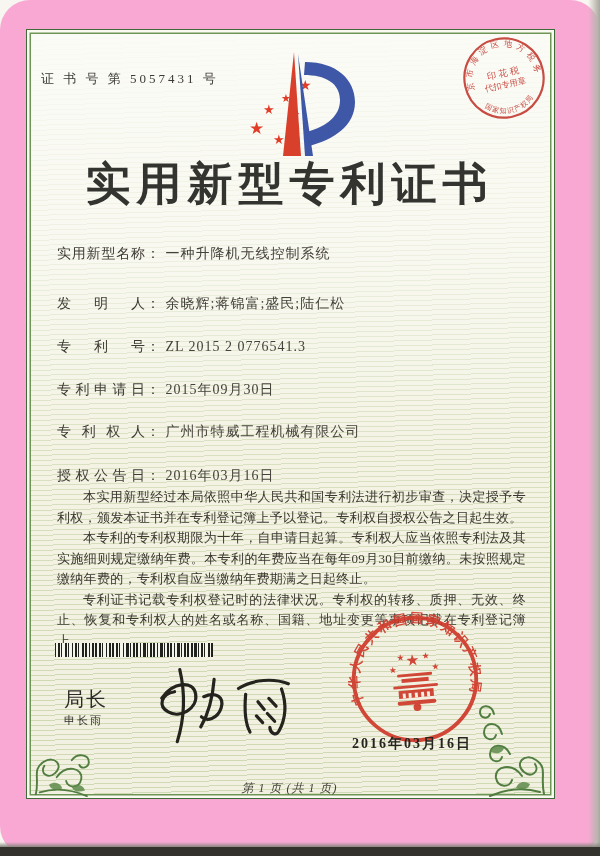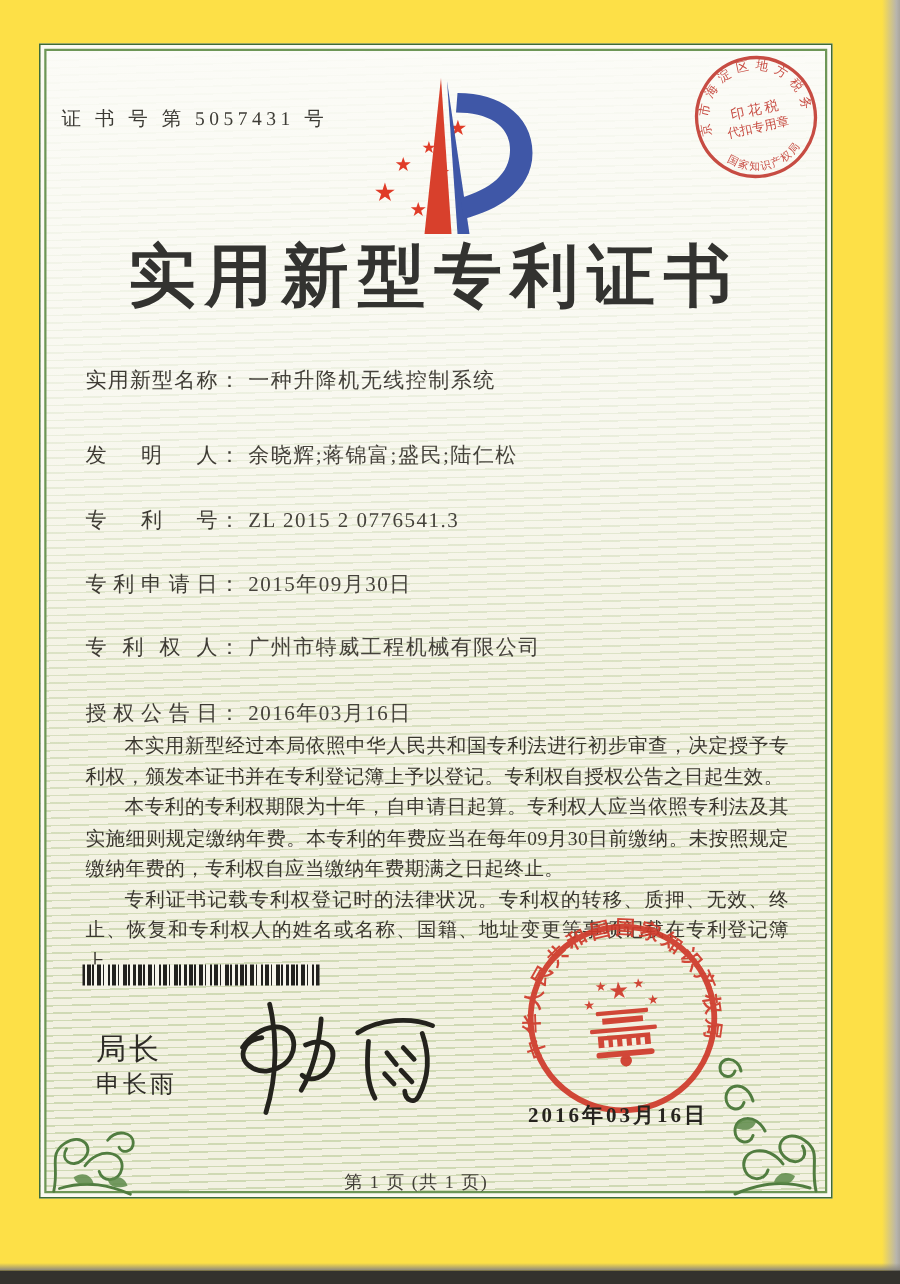--- a/index.html
+++ b/index.html
@@ -1,21 +1,21 @@
 <!DOCTYPE html>
 <html><head>
 <meta charset="utf-8">
 <style>
   html,body{margin:0;padding:0;}
   body{
     width:600px;height:856px;position:relative;overflow:hidden;
     background:#f7f6f0;
     font-family:"Liberation Serif","DejaVu Serif",serif;
   }
-  .page{position:absolute;inset:0;background:#fde047;}
+  .page{position:absolute;inset:0;background:#f9a8d4;border-radius:30px;}
   .edge-right{position:absolute;top:0;bottom:0;right:0;width:12px;
     background:linear-gradient(90deg,rgba(181,178,170,0),#b8b5ad 80%,#a9a69e);z-index:9;}
   .edge-bottom{position:absolute;left:0;right:0;bottom:0;height:9px;background:#34322d;z-index:10;}
   .edge-bottom-soft{position:absolute;left:0;right:0;bottom:9px;height:5px;
     background:linear-gradient(180deg,rgba(137,133,124,0),#8a877f);z-index:10;}
 
   .frame{
     position:absolute;left:26px;top:29px;width:527px;height:768px;
     border:1.5px solid #3e6b37;
     box-shadow:inset 0 0 0 2.5px #fbfaf2, inset 0 0 0 4px #6d9656;
@@ -45,30 +45,30 @@
 
   .barcode{position:absolute;left:55px;top:643px;width:158px;height:14px;z-index:3;
     background:repeating-linear-gradient(90deg,
       #21211e 0 1.5px,#f6f5ec 1.5px 3px,
       #21211e 3px 5.5px,#f6f5ec 5.5px 6.5px,
       #21211e 6.5px 7.5px,#f6f5ec 7.5px 10px,
       #21211e 10px 12.5px,#f6f5ec 12.5px 13.5px,
       #21211e 13.5px 14.5px,#f6f5ec 14.5px 17px);}
 
   .signer-title{position:absolute;left:64px;top:686px;font-size:20px;color:#2e2c27;letter-spacing:2px;z-index:3;font-family:"Liberation Sans","DejaVu Sans",sans-serif;}
-  .signer-name{position:absolute;left:64px;top:713px;font-size:16px;color:#2e2c27;letter-spacing:2px;z-index:3;font-family:"Liberation Sans","DejaVu Sans",sans-serif;}
+  .signer-name{position:absolute;left:64px;top:713px;font-size:11px;color:#2e2c27;letter-spacing:2px;z-index:3;font-family:"Liberation Sans","DejaVu Sans",sans-serif;}
   .signature{position:absolute;left:148px;top:662px;width:152px;height:84px;z-index:4;transform:rotate(-2deg);}
 
   .issue-seal{position:absolute;left:347px;top:611px;width:136px;height:136px;z-index:5;opacity:.92;transform:rotate(-5deg);}
   .issue-date{position:absolute;left:352px;top:735px;font-size:14px;font-weight:700;letter-spacing:2px;color:#26241f;z-index:6;}
 
   .tax-seal{position:absolute;left:460px;top:34px;width:88px;height:88px;z-index:5;opacity:.9;transform:rotate(-12deg);}
 
-  .footer{position:absolute;left:14px;width:527px;top:780px;text-align:center;
-    font-size:12px;letter-spacing:1px;color:#403d36;z-index:3;}
+  .footer{position:absolute;left:26px;width:527px;top:780px;text-align:center;
+    font-size:12px;letter-spacing:1px;color:#403d36;z-index:3;font-style:italic;}
 
   .ornament{position:absolute;z-index:2;}
   .orn-bl{left:29px;top:728px;width:78px;height:70px;}
   .orn-br{left:468px;top:690px;width:88px;height:108px;transform:scaleX(-1);}
 </style>
 </head>
 <body>
 
 <div class="page">
 

